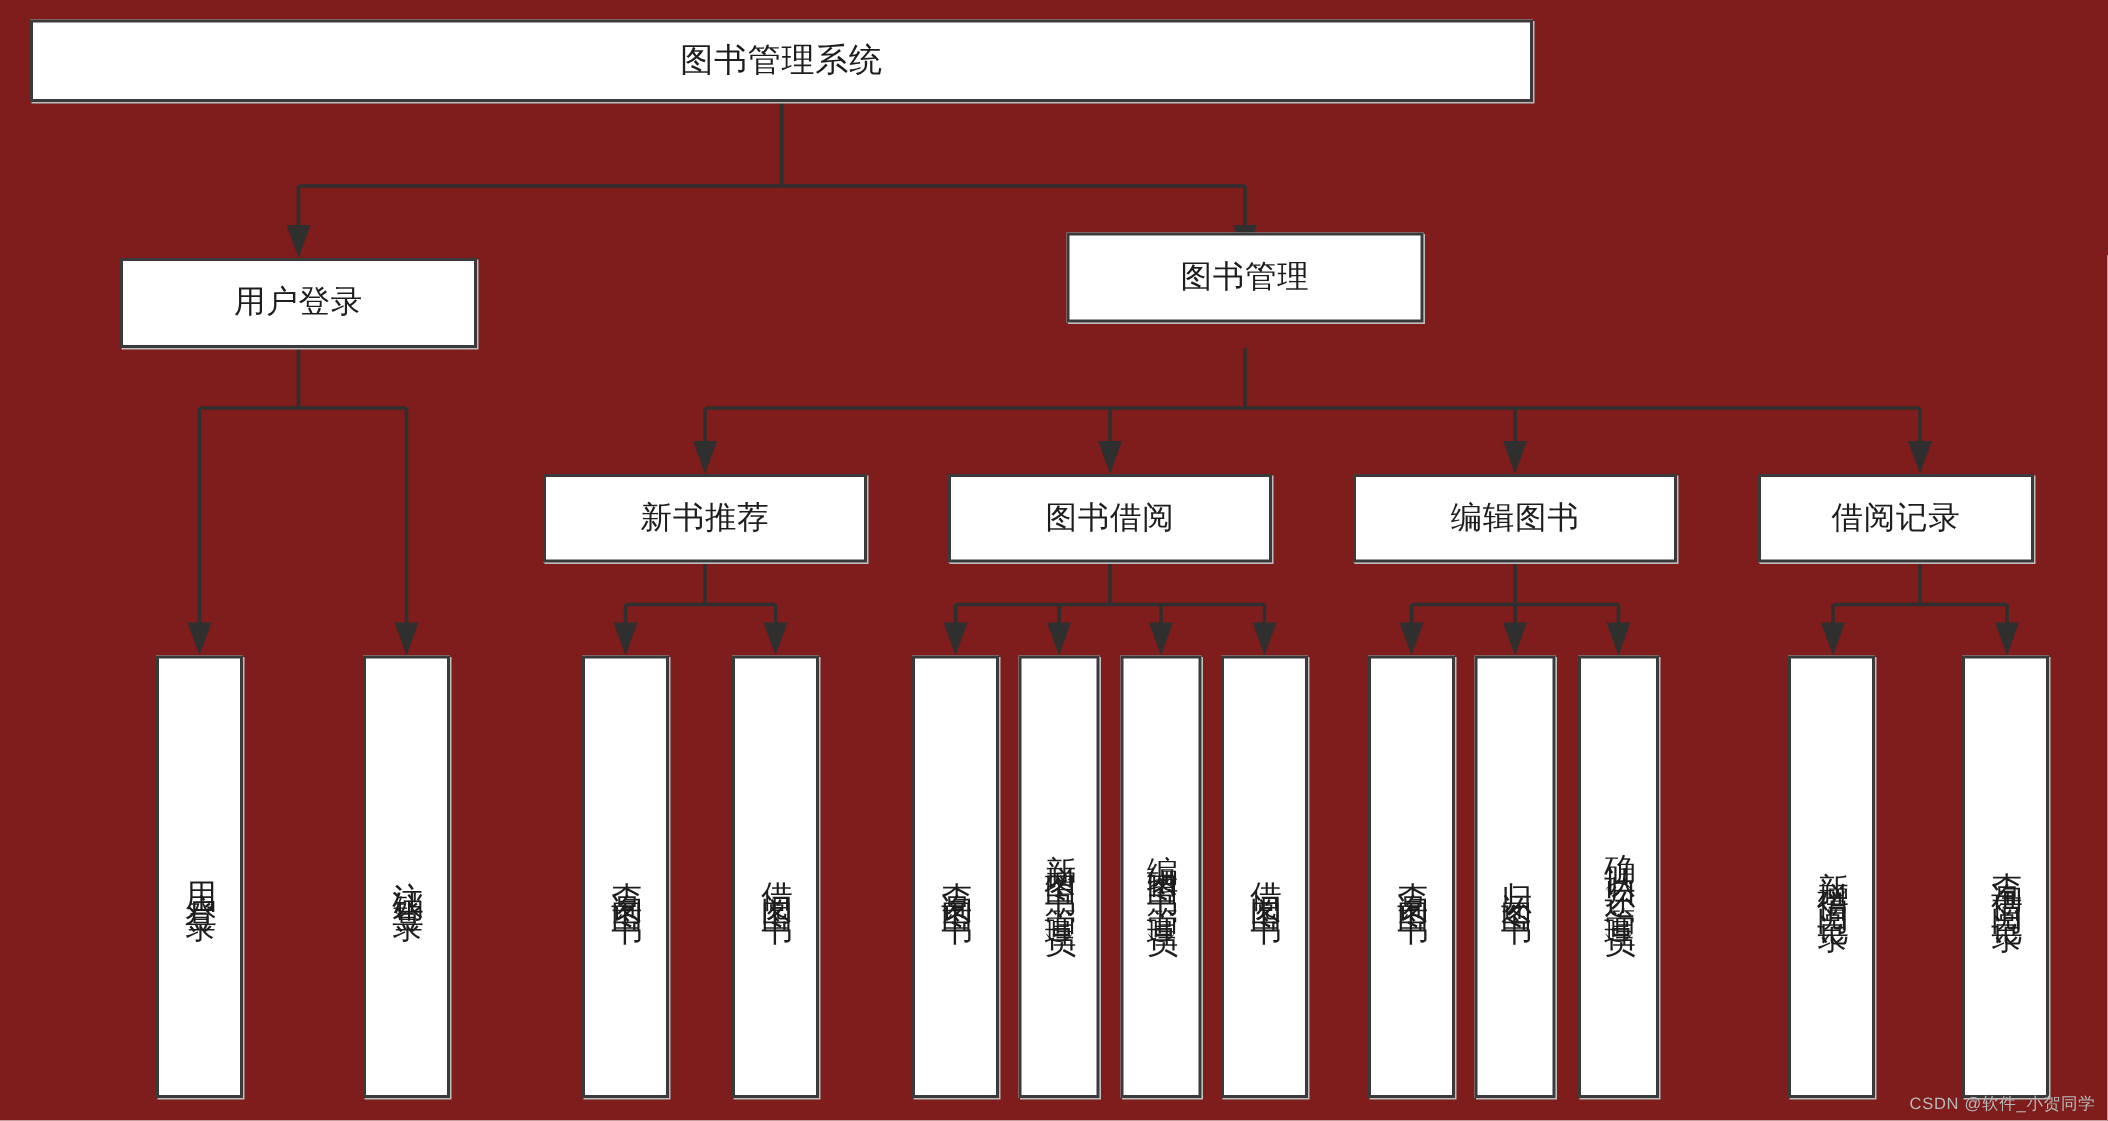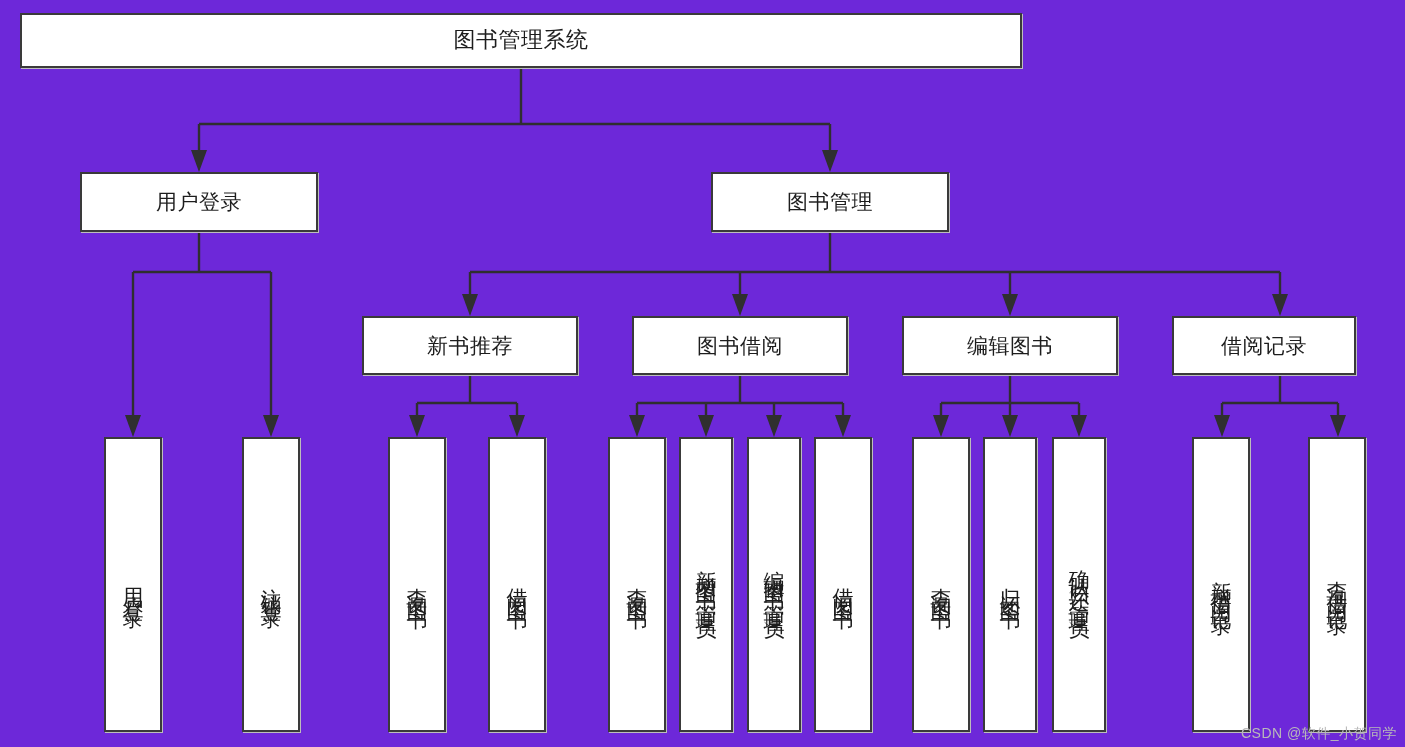--- a/index.html
+++ b/index.html
@@ -8,21 +8,21 @@
     padding: 0;
     background: #ffffff;
   }
   body {
     font-family: "Liberation Sans", "DejaVu Sans", sans-serif;
   }
   #canvas {
     position: relative;
     width: 1405px;
     height: 747px;
-    background: #6d28d9;
+    background: #7f1d1d;
     overflow: hidden;
   }
   
   #wires {
     position: absolute;
     left: 0;
     top: 0;
     width: 1405px;
     height: 747px;
   }
@@ -68,21 +68,21 @@
   .node.vert .vtext {
     display: block;
     writing-mode: vertical-rl;
     text-orientation: upright;
   }
   
   #watermark {
     position: absolute;
     right: 8px;
     bottom: 4px;
-    font-size: 14px;
+    font-size: 11px;
     color: #b9b9b9;
     letter-spacing: 0.5px;
     white-space: nowrap;
     user-select: none;
   }
 </style>
 </head>
 <body>
 
 <div id="canvas">
@@ -149,21 +149,21 @@
     <polygon points="1330,415 1346,415 1338,437"></polygon>
   </svg>
 
   <div class="node horiz root" style="left:20px; top:13px; width:1002px; height:55px;">
     <span>图书管理系统</span>
   </div>
 
   <div class="node horiz" style="left:80px; top:172px; width:238px; height:60px;">
     <span>用户登录</span>
   </div>
-  <div class="node horiz" style="left:711px; top:172px; width:238px; height:60px;">
+  <div class="node horiz" style="left:711px; top:155px; width:238px; height:60px;">
     <span>图书管理</span>
   </div>
 
   <div class="node horiz" style="left:362px; top:316px; width:216px; height:59px;">
     <span>新书推荐</span>
   </div>
   <div class="node horiz" style="left:632px; top:316px; width:216px; height:59px;">
     <span>图书借阅</span>
   </div>
   <div class="node horiz" style="left:902px; top:316px; width:216px; height:59px;">

